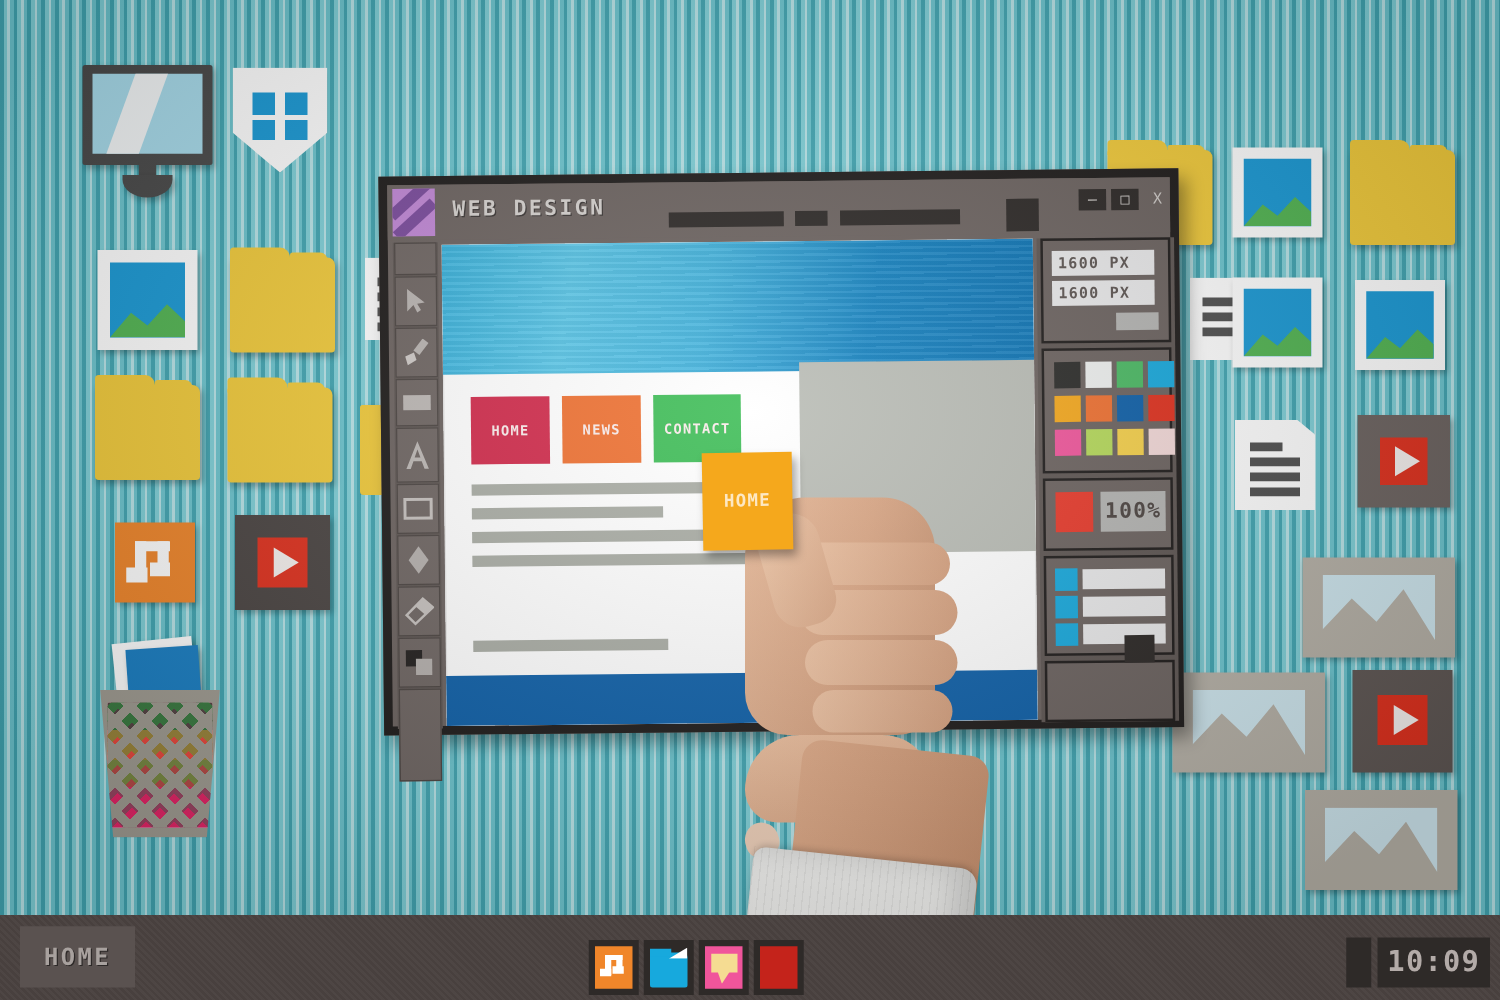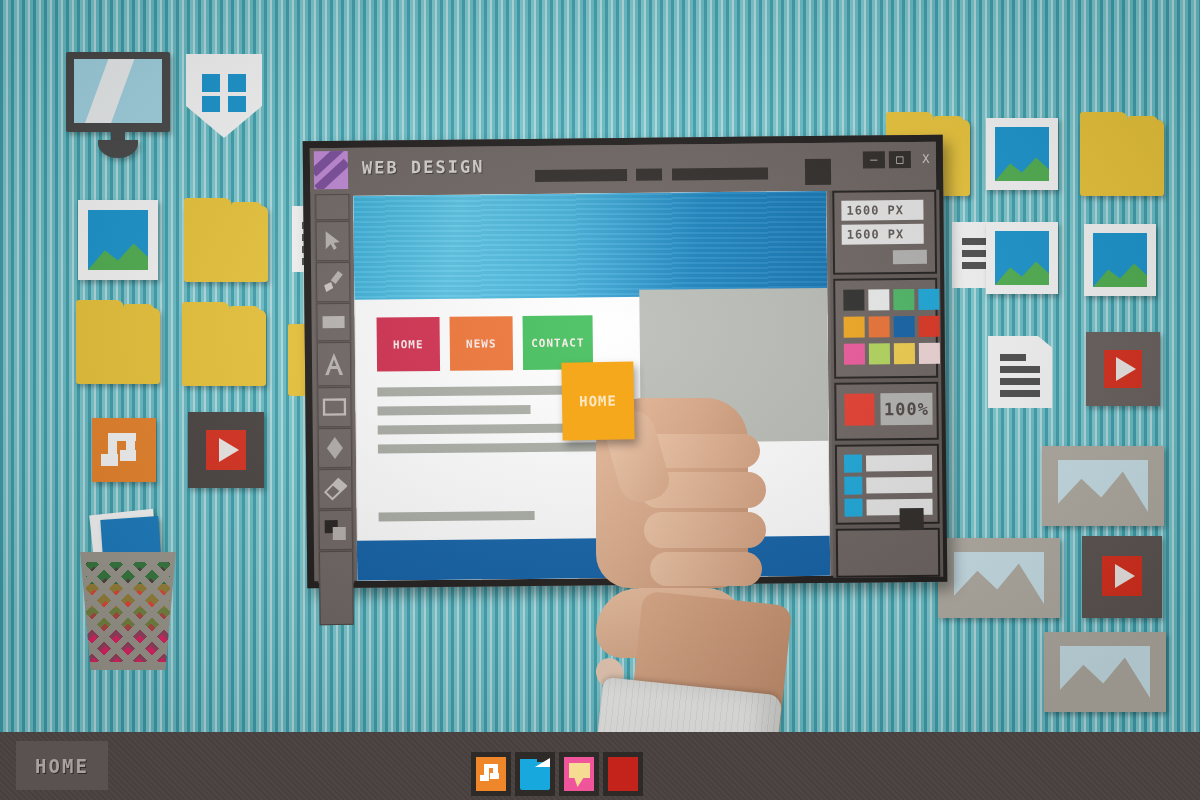--- a/index.html
+++ b/index.html
@@ -515,13 +515,17 @@
     <div class="fill" style="background:#f0559b;">
       <div style="position:absolute;left:5px;top:6px;width:21px;height:15px;background:#f5dc92;"></div>
       <div style="position:absolute;left:10px;top:20px;width:10px;height:10px;background:#f5dc92;clip-path:polygon(0 0,100% 0,35% 100%);"></div>
     </div>
   </div>
 
   <div class="tbicon" style="left:603px;">
     <div class="fill" style="background:#c4231b;"></div>
   </div>
 
+  <div id="clockwrap">
+    <div id="clocksq"></div>
+    <div id="clock">10:09</div>
+  </div>
 </div>
 
 </body></html>

